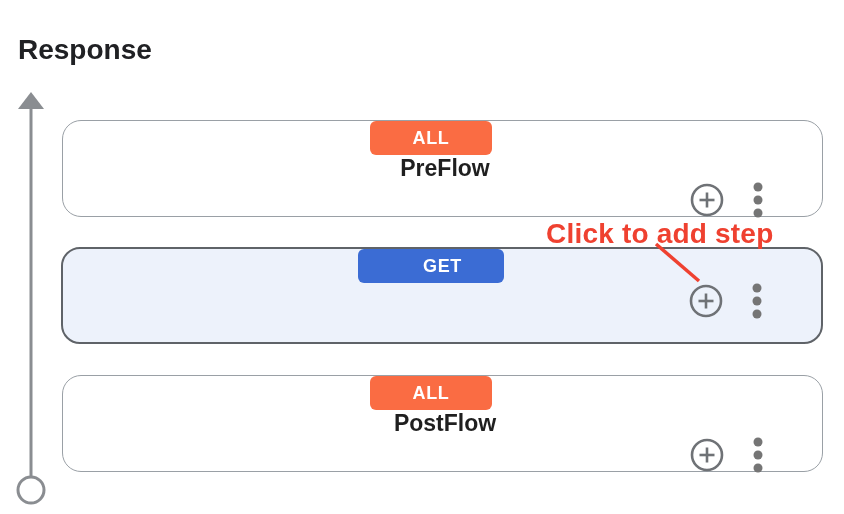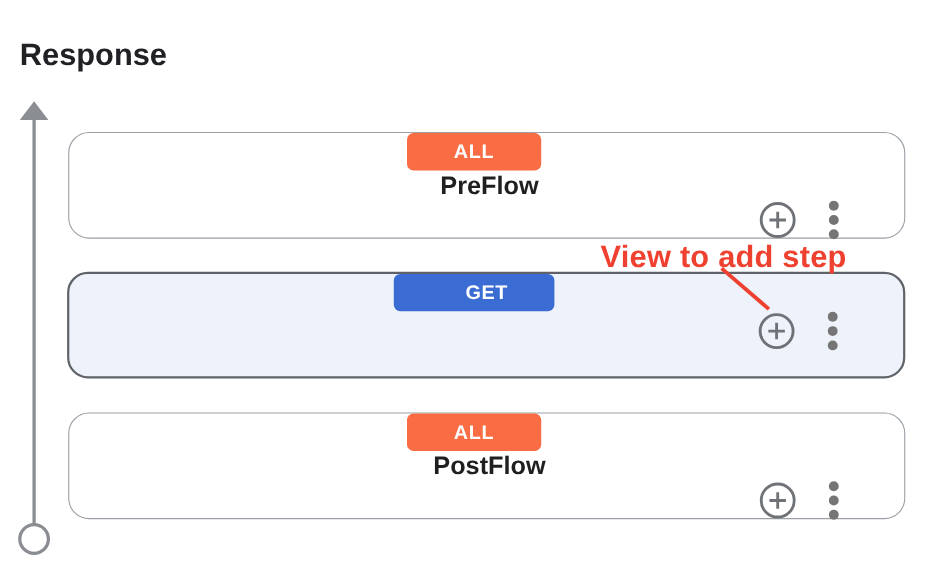--- a/index.html
+++ b/index.html
@@ -165,16 +165,16 @@
           <circle cx="5" cy="5" r="4.5" fill="#757575"></circle>
           <circle cx="5" cy="18" r="4.5" fill="#757575"></circle>
           <circle cx="5" cy="31" r="4.5" fill="#757575"></circle>
         </svg>
       </button>
     </div>
   </div>
 
 </div>
 
-<div class="annotation-text">View to add step</div>
+<div class="annotation-text">Click to add step</div>
 <svg class="annotation-line" width="844" height="514" viewBox="0 0 844 514" aria-hidden="true">
   <line x1="656" y1="244" x2="699" y2="281" stroke="#EF4130" stroke-width="3.5"></line>
 </svg>
 
 </body></html>

